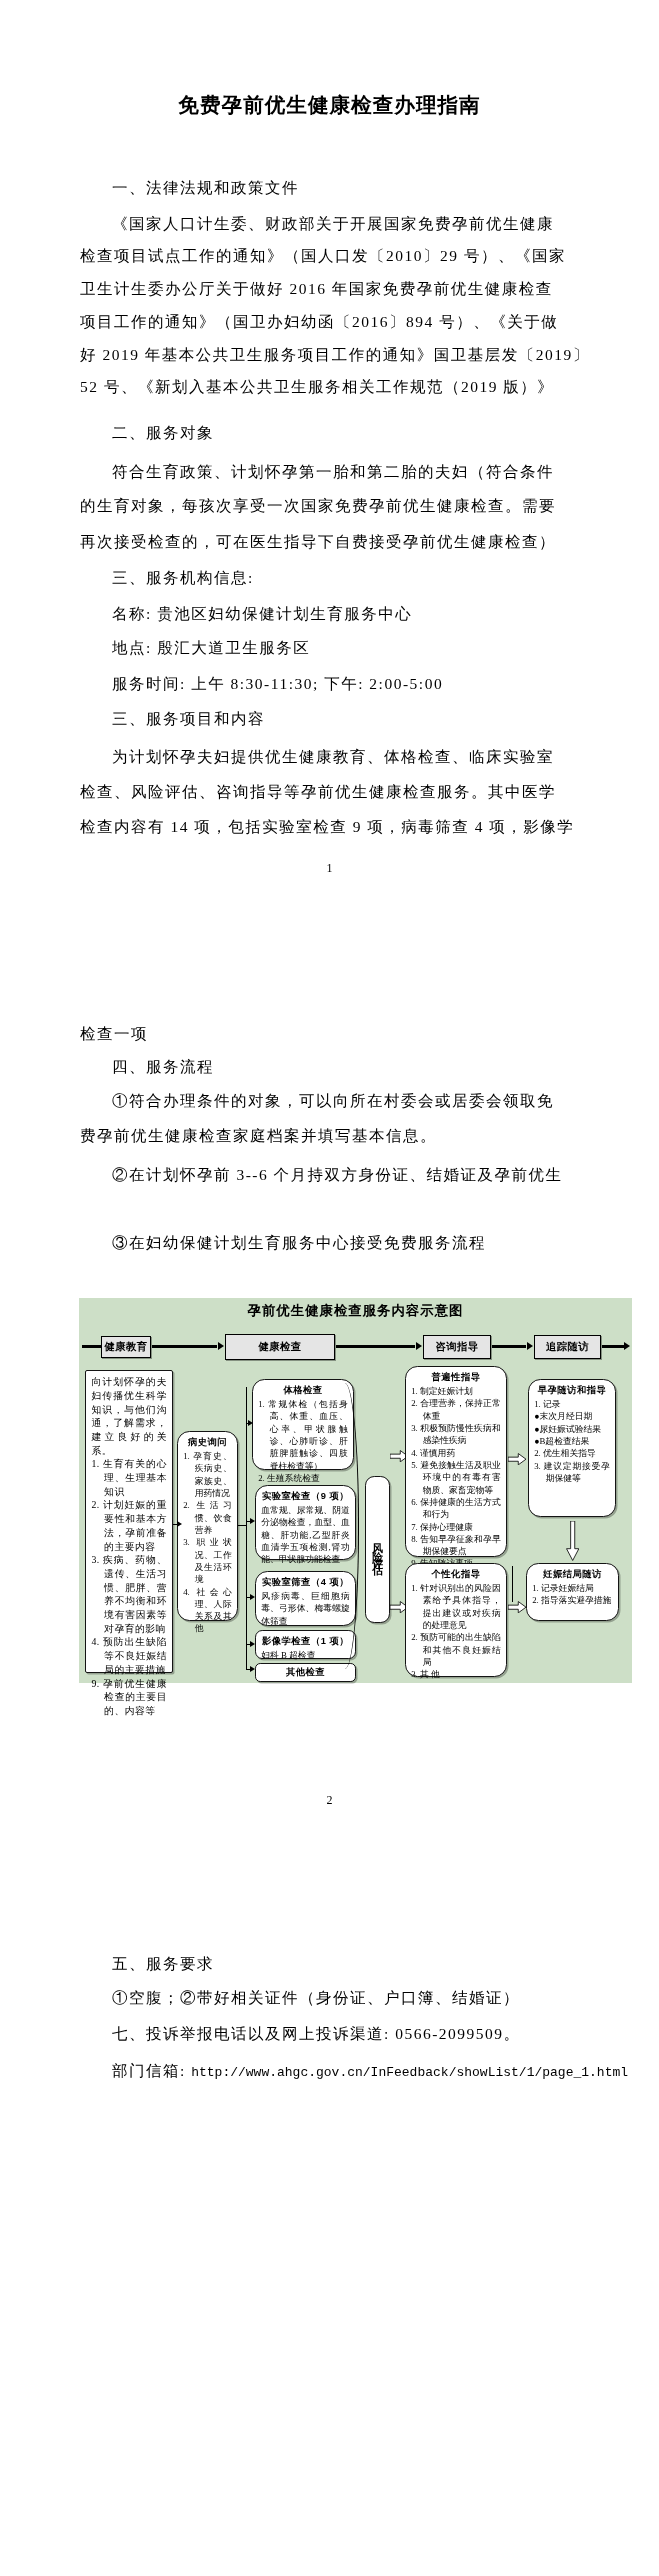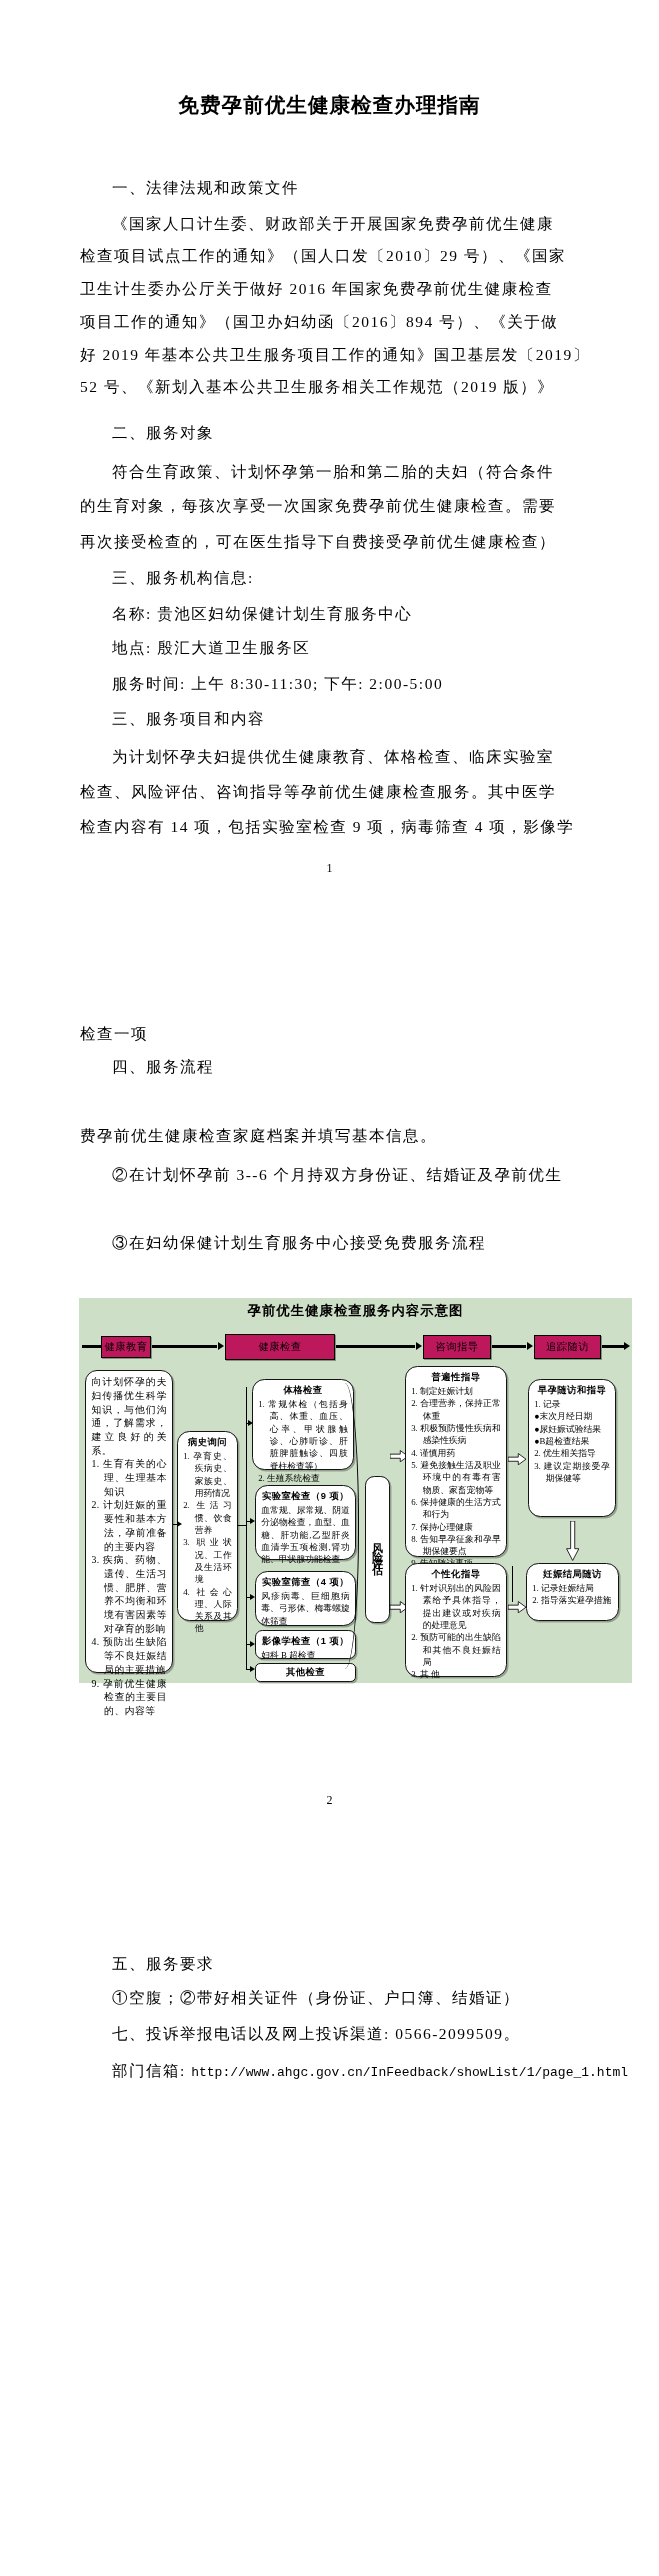--- a/index.html
+++ b/index.html
@@ -8,23 +8,23 @@
   .doc-title{position:absolute;top:91px;left:0;width:100%;text-align:center;
         font-family:"Liberation Sans",sans-serif;font-weight:bold;font-size:20.6px;letter-spacing:1px;}
   .line{position:absolute;font-size:15.5px;letter-spacing:1.5px;white-space:nowrap;}
   .url{font-family:"Liberation Mono",monospace;font-size:13px;letter-spacing:0;}
   .pagenum{position:absolute;left:0;width:100%;text-align:center;font-size:12px;letter-spacing:0;}
 
   
   .flowchart{position:absolute;left:79px;top:1298px;width:553px;height:385px;}
   .fc-title{position:absolute;top:4.1px;left:0;width:100%;text-align:center;font-weight:bold;
         font-size:13.4px;font-family:"Liberation Sans",sans-serif;letter-spacing:1px;}
-  .fc-topbox{position:absolute;background:#be185d;border:1px solid #000;box-sizing:border-box;
+  .fc-topbox{position:absolute;background:#e5e5e5;border:1px solid #000;box-sizing:border-box;
         box-shadow:1px 1px 0 rgba(0,0,0,.35);display:flex;align-items:center;justify-content:center;
-        font-weight:normal;font-size:10.3px;font-family:"Liberation Sans",sans-serif;letter-spacing:0.5px;}
+        font-weight:bold;font-size:10.3px;font-family:"Liberation Sans",sans-serif;letter-spacing:0.5px;}
   .fc-box{position:absolute;background:#fff;border:1px solid #141414;border-radius:12.4px;
         box-shadow:1.5px 1.5px 0 rgba(0,0,0,.28);padding:4.1px 5.2px;font-size:8.8px;line-height:1.4;
         box-sizing:border-box;text-align:justify;}
   .fc-box .t{text-align:center;font-weight:bold;font-size:9.3px;margin-bottom:1px;
         font-family:"Liberation Sans",sans-serif;letter-spacing:0.5px;}
   .hang{padding-left:1.3em;text-indent:-1.3em;}
   .fc-arrow{position:absolute;background:#000;height:2.6px;}
   .fc-arrow.head::after{content:"";position:absolute;right:-6.7px;top:-3.3px;width:0;height:0;
         border-left:6.7px solid #000;border-top:4.6px solid transparent;border-bottom:4.6px solid transparent;}
   .fc-arrow.thin{height:1px;}
@@ -63,39 +63,40 @@
   <div class="line" style="top:638px;left:112px">地点: 殷汇大道卫生服务区</div>
   <div class="line" style="top:674px;left:112px">服务时间: 上午 8:30-11:30; 下午: 2:00-5:00</div>
   <div class="line" style="top:709px;left:112px">三、服务项目和内容</div>
   <div class="line" style="top:747px;left:112px">为计划怀孕夫妇提供优生健康教育、体格检查、临床实验室</div>
   <div class="line" style="top:782px;left:80px">检查、风险评估、咨询指导等孕前优生健康检查服务。其中医学</div>
   <div class="line" style="top:817px;left:80px">检查内容有 14 项，包括实验室检查 9 项，病毒筛查 4 项，影像学</div>
   <div class="pagenum" style="top:861px">1</div>
 
   <div class="line" style="top:1024px;left:80px">检查一项</div>
   <div class="line" style="top:1057px;left:112px">四、服务流程</div>
+  <div class="line" style="top:1091px;left:112px">①符合办理条件的对象，可以向所在村委会或居委会领取免</div>
   <div class="line" style="top:1126px;left:80px">费孕前优生健康检查家庭档案并填写基本信息。</div>
   <div class="line" style="top:1165px;left:112px">②在计划怀孕前 3--6 个月持双方身份证、结婚证及孕前优生</div>
   <div class="line" style="top:1233px;left:112px">③在妇幼保健计划生育服务中心接受免费服务流程</div>
 
   <div class="flowchart" style="background:#cddfc7">
     <div class="fc-title">孕前优生健康检查服务内容示意图</div>
 
     <div class="fc-topbox" style="left:22px;top:38px;width:50px;height:21.6px">健康教育</div>
     <div class="fc-topbox" style="left:146px;top:36px;width:110px;height:26px">健康检查</div>
     <div class="fc-topbox" style="left:344px;top:37px;width:68px;height:24px">咨询指导</div>
     <div class="fc-topbox" style="left:455px;top:37px;width:67px;height:24px">追踪随访</div>
 
     <div class="fc-arrow" style="left:3.1px;top:47px;width:19px"></div>
     <div class="fc-arrow head" style="left:73px;top:47px;width:65px"></div>
     <div class="fc-arrow head" style="left:257px;top:47px;width:79px"></div>
     <div class="fc-arrow head" style="left:413px;top:47px;width:34px"></div>
     <div class="fc-arrow head" style="left:523px;top:47px;width:21.6px"></div>
 
-    <div class="fc-box fs19" style="left:6.2px;top:72px;width:88px;height:303px;border-radius:12px">
+    <div class="fc-box fs19" style="left:6.2px;top:72px;width:88px;height:303px;border-radius:2px">
       <div>向计划怀孕的夫妇传播优生科学知识，与他们沟通，了解需求，建立良好的关系。</div>
       <div class="hang">1. 生育有关的心理、生理基本知识</div>
       <div class="hang">2. 计划妊娠的重要性和基本方法，孕前准备的主要内容</div>
       <div class="hang">3. 疾病、药物、遗传、生活习惯、肥胖、营养不均衡和环境有害因素等对孕育的影响</div>
       <div class="hang">4. 预防出生缺陷等不良妊娠结局的主要措施</div>
       <div class="hang">9. 孕前优生健康检查的主要目的、内容等</div>
     </div>
 
     <div class="fc-box" style="left:98px;top:133px;width:61px;height:190px">
       <div class="t">病史询问</div>

